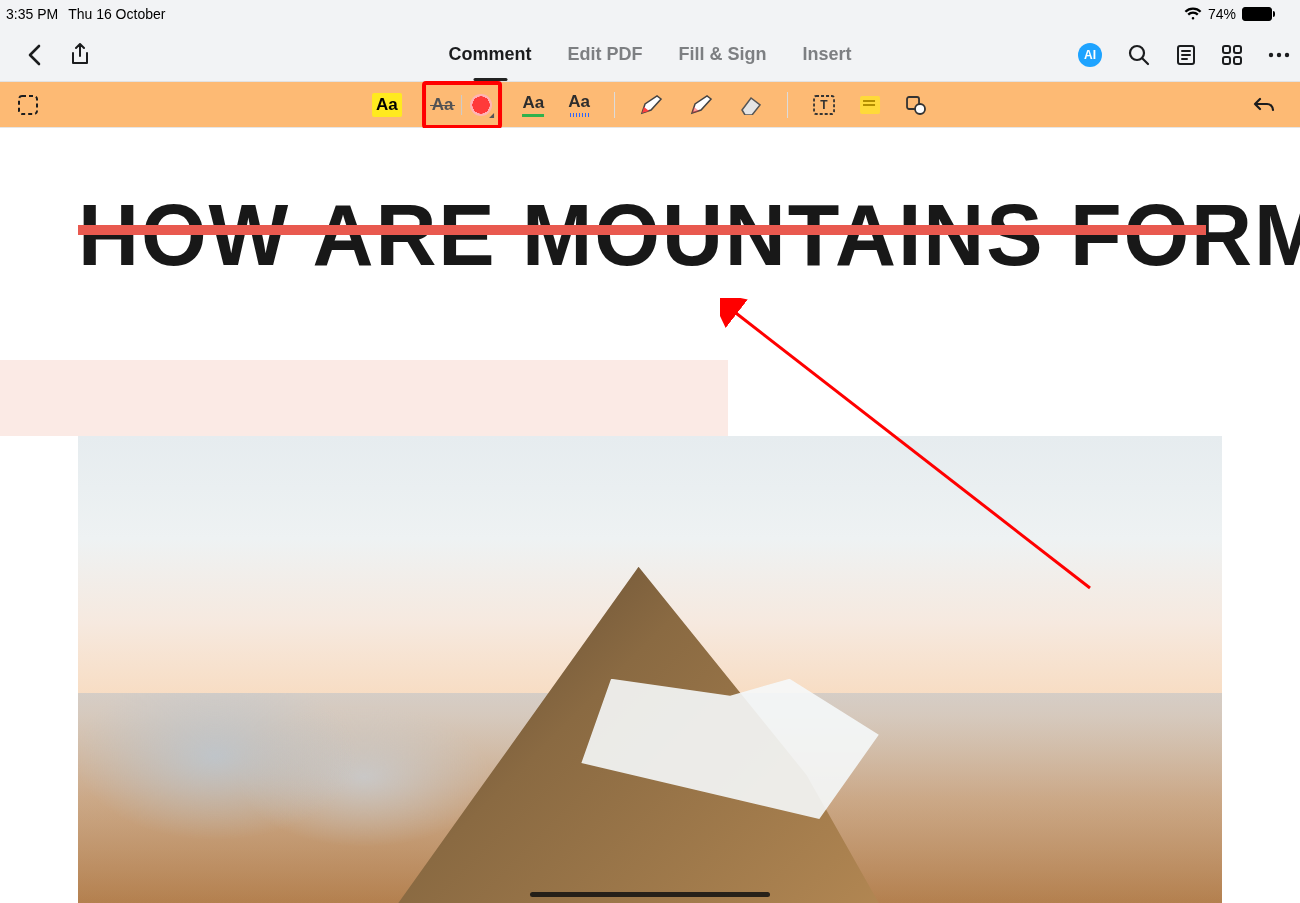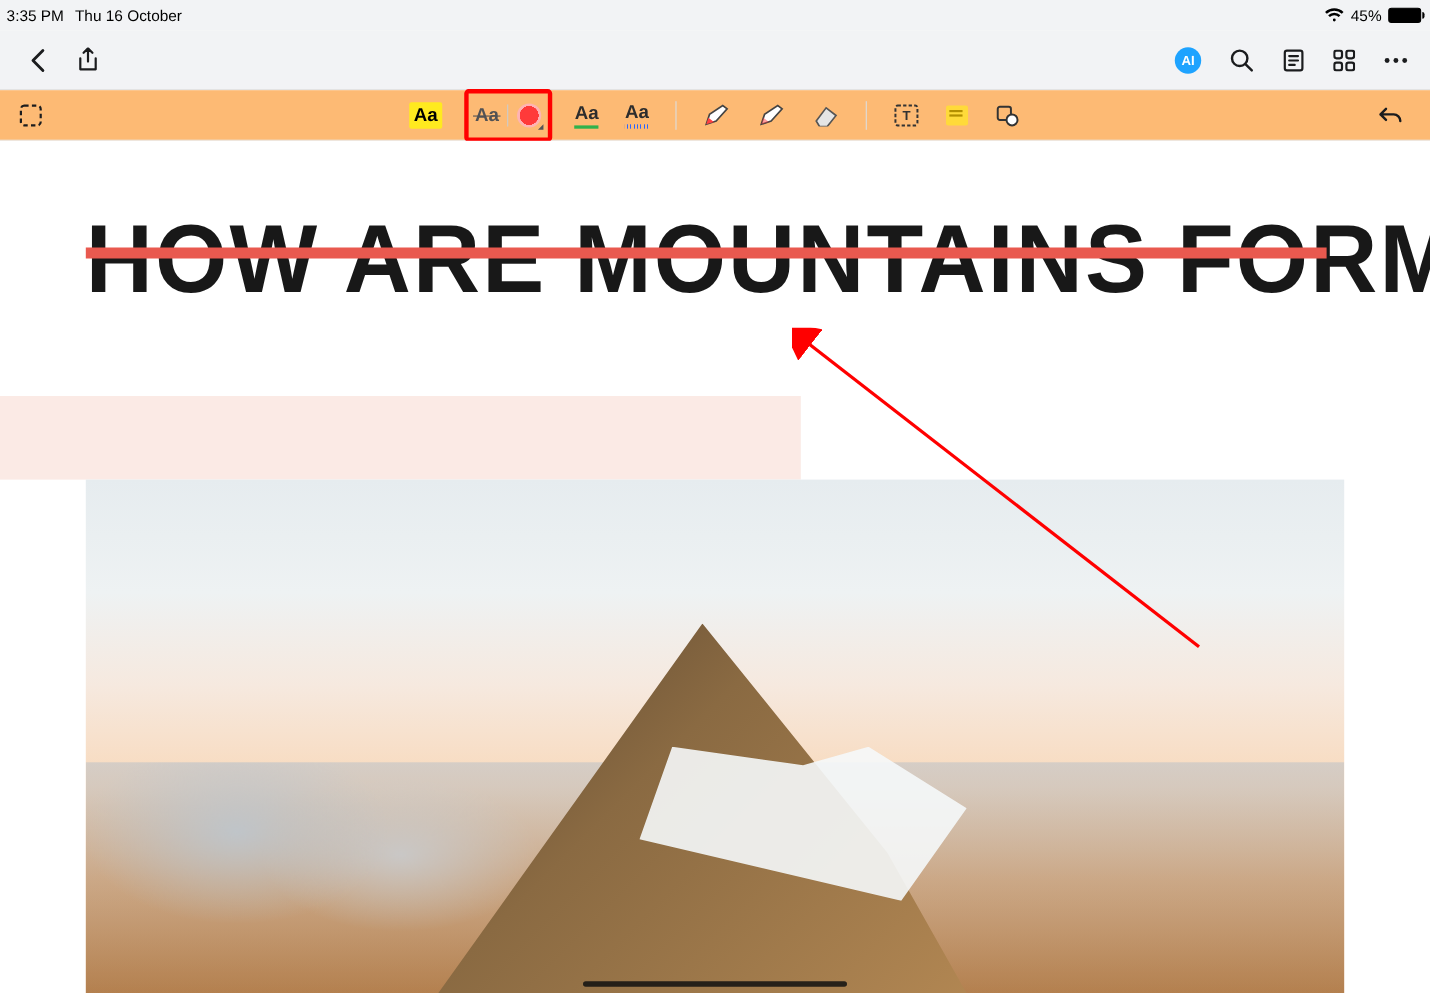--- a/index.html
+++ b/index.html
@@ -1,29 +1,29 @@
 <!DOCTYPE html>
 <html><head>
 <meta charset="utf-8">
 <style>
   * { box-sizing: border-box; margin: 0; padding: 0; }
   html, body { width: 1300px; height: 903px; overflow: hidden; font-family: -apple-system, 'Helvetica Neue', Arial, sans-serif; background: #fff; }
-  .status-bar { height: 28px; background: #f2f3f5; display: flex; align-items: center; justify-content: space-between; padding: 0 8px 0 6px; font-size: 14px; color: #000; }
+  .status-bar { height: 28px; background: #f2f3f5; display: flex; align-items: center; justify-content: space-between; padding: 0 28px 0 6px; font-size: 14px; color: #000; }
   .status-left { display: flex; gap: 10px; align-items: center; font-weight: 500; }
   .status-right { display: flex; gap: 6px; align-items: center; }
   .battery { width: 30px; height: 14px; border: 1.5px solid #000; border-radius: 3px; background: #000; position: relative; }
   .battery::after { content: ''; position: absolute; right: -4px; top: 3px; width: 2.5px; height: 6px; background: #000; border-radius: 0 2px 2px 0; }
 
   .topbar { height: 54px; background: #f2f3f5; display: flex; align-items: center; position: relative; border-bottom: 1px solid #e2e2e2; }
   .topbar-left { display: flex; align-items: center; gap: 28px; padding-left: 26px; }
   .topbar-tabs { position: absolute; left: 50%; transform: translateX(-50%); display: flex; gap: 36px; align-items: center; }
   .topbar-tabs .tab { color: #7d7f82; font-size: 18px; font-weight: 600; position: relative; }
   .topbar-tabs .tab.active { color: #1b1c1e; }
   .topbar-tabs .tab.active::after { content: ''; position: absolute; left: 50%; transform: translateX(-50%); bottom: -16px; width: 34px; height: 3px; background: #222; border-radius: 2px; }
-  .topbar-right { margin-left: auto; display: flex; align-items: center; gap: 26px; padding-right: 20px; }
+  .topbar-right { margin-left: auto; display: flex; align-items: center; gap: 26px; padding-right: 10px; }
   .ai-badge { width: 24px; height: 24px; border-radius: 50%; background: #1ea3ff; color: #fff; font-size: 12px; font-weight: 700; display: flex; align-items: center; justify-content: center; }
 
   .toolbar { height: 46px; background: #fdba74; border-bottom: 1px solid #e6e6e6; display: flex; align-items: center; position: relative; }
   .toolbar-left { padding-left: 16px; }
   .toolbar-center { position: absolute; left: 50%; transform: translateX(-50%); display: flex; align-items: center; gap: 24px; }
   .toolbar-right { margin-left: auto; padding-right: 24px; }
   .sep { width: 1px; height: 26px; background: #ddd; }
   .tool-highlight { background: #ffea1f; padding: 2px 4px; font-size: 17px; font-weight: 600; border-radius: 2px; }
   .tool-strike-group { display: flex; align-items: center; gap: 8px; padding: 3px 6px; border-radius: 4px; position: relative; }
   .red-box { position: absolute; border: 4px solid #ff0000; border-radius: 4px; pointer-events: none; left: -4px; right: -4px; top: -10px; bottom: -10px; }
@@ -68,37 +68,43 @@
   <div class="status-left">
     <span>3:35 PM</span>
     <span>Thu 16 October</span>
   </div>
   <div class="status-right">
     <span>
       <svg width="18" height="14" viewBox="0 0 18 14">
           <path d="M9 12.5a1.3 1.3 0 100-2.6 1.3 1.3 0 000 2.6zM3.4 6.8a8 8 0 0111.2 0l-1.6 1.6a5.7 5.7 0 00-8 0L3.4 6.8zM.6 4A12 12 0 0117.4 4l-1.6 1.6a9.7 9.7 0 00-13.6 0L.6 4z" fill="#000"></path>
         </svg>
     </span>
-    <span style="font-size:14px; font-weight:500;">45%</span>
+    <span style="font-size:14px; font-weight:500;">74%</span>
     <span class="battery"></span>
   </div>
 </div>
 
 <div class="topbar">
   <div class="topbar-left">
     <span>
       <svg width="16" height="22" viewBox="0 0 14 22">
           <path d="M12 2L3 11l9 9" stroke="#1b1c1e" stroke-width="2.6" fill="none" stroke-linecap="round" stroke-linejoin="round"></path>
         </svg>
     </span>
     <span>
       <svg width="20" height="24" viewBox="0 0 20 24">
           <path d="M10 1v12M6 5l4-4 4 4M3 10v10h14V10" stroke="#1b1c1e" stroke-width="2" fill="none" stroke-linecap="round" stroke-linejoin="round"></path>
         </svg>
     </span>
+  </div>
+  <div class="topbar-tabs">
+    <span class="tab active">Comment</span>
+    <span class="tab">Edit PDF</span>
+    <span class="tab">Fill &amp; Sign</span>
+    <span class="tab">Insert</span>
   </div>
   <div class="topbar-right">
     <span class="ai-badge">AI</span>
     <span>
       <svg width="22" height="22" viewBox="0 0 22 22">
           <circle cx="9" cy="9" r="7" stroke="#1b1c1e" stroke-width="2.2" fill="none"></circle>
           <path d="M14.2 14.2L20 20" stroke="#1b1c1e" stroke-width="2.2" stroke-linecap="round"></path>
         </svg>
     </span>
     <span>

